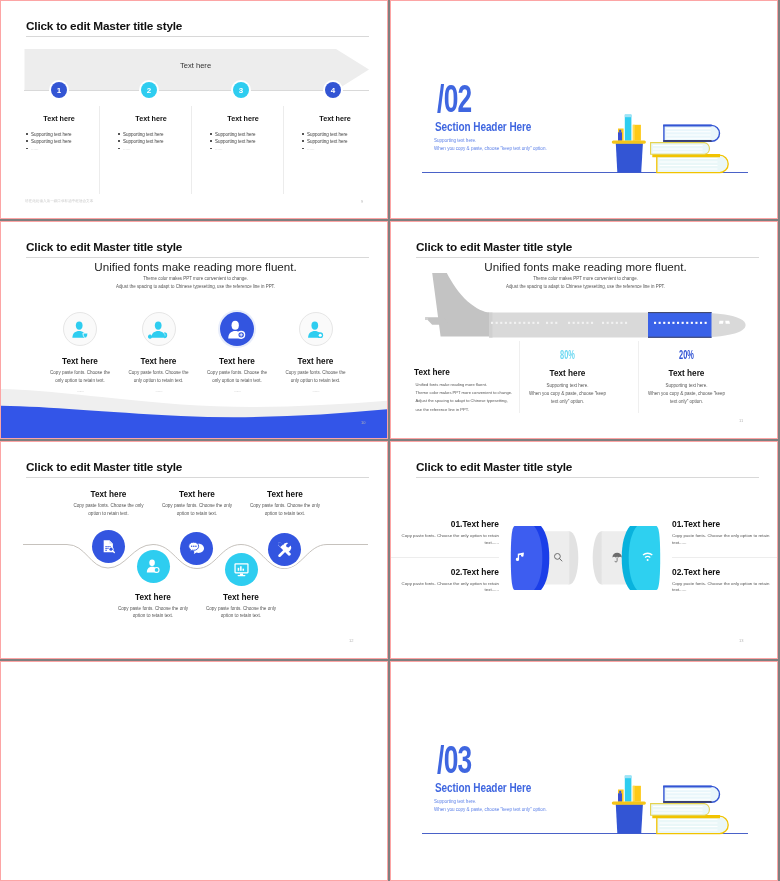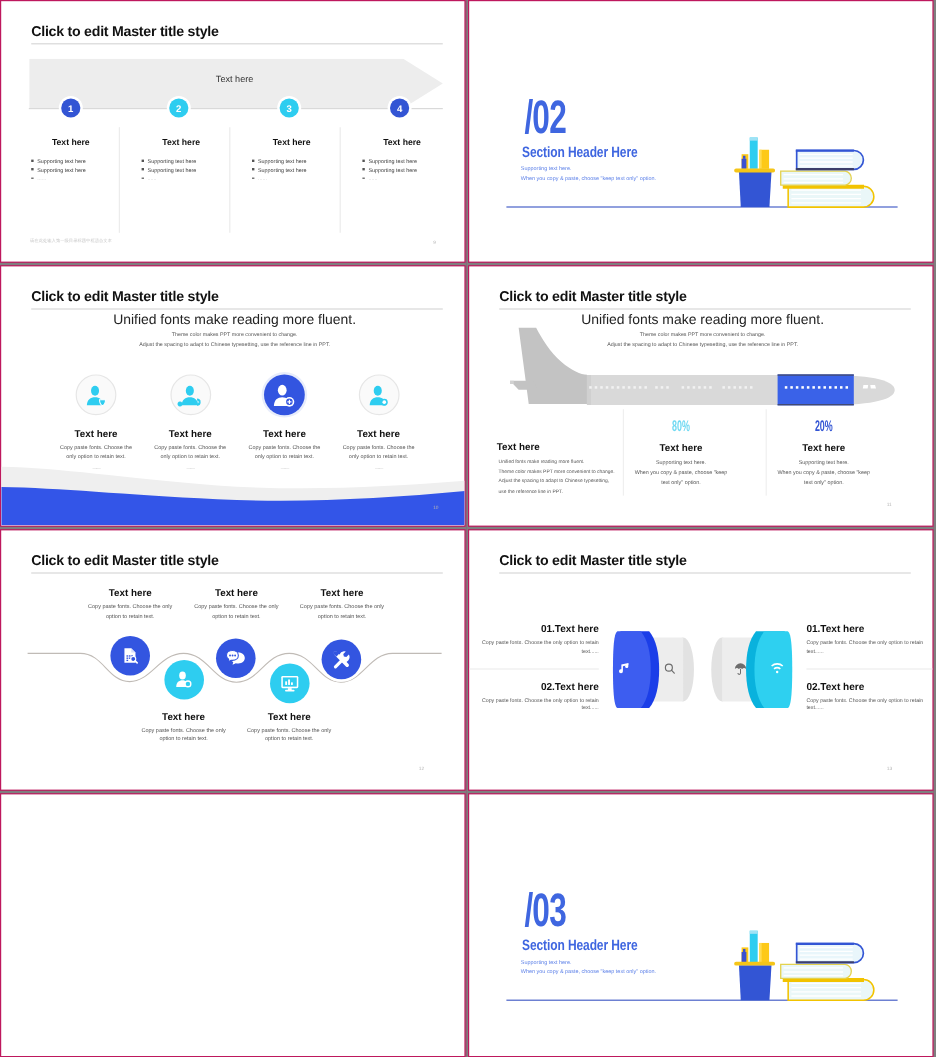--- a/index.html
+++ b/index.html
@@ -1,19 +1,19 @@
 <!DOCTYPE html>
 <html><head>
 <meta charset="utf-8">
 <style>
   html,body{margin:0;padding:0;}
   body{width:780px;height:881px;background:#7f7f7f;font-family:"Liberation Sans",sans-serif;overflow:hidden;}
   .grid{position:absolute;left:0;top:0;width:780px;height:881px;display:grid;
         grid-template-columns:389px 389px;grid-template-rows:220px 220px 220px 221px;}
-  .slide{position:relative;background:#be185d;overflow:hidden;
+  .slide{position:relative;background:#fca5a5;overflow:hidden;
          box-sizing:border-box;}
   .c0{border-right:1px solid #7f7f7f;}
   .c1{border-left:1px solid #7f7f7f;}
   .r0{border-bottom:1px solid #7f7f7f;}
   .rm{border-top:1px solid #7f7f7f;border-bottom:1px solid #7f7f7f;}
   .rl{border-top:1px solid #7f7f7f;}
   .pad{position:absolute;left:1px;top:1px;right:1px;bottom:1px;background:#fff;overflow:hidden;}
 
   
   .mtitle{position:absolute;font-weight:bold;color:#111;letter-spacing:-0.2px;white-space:nowrap;}

